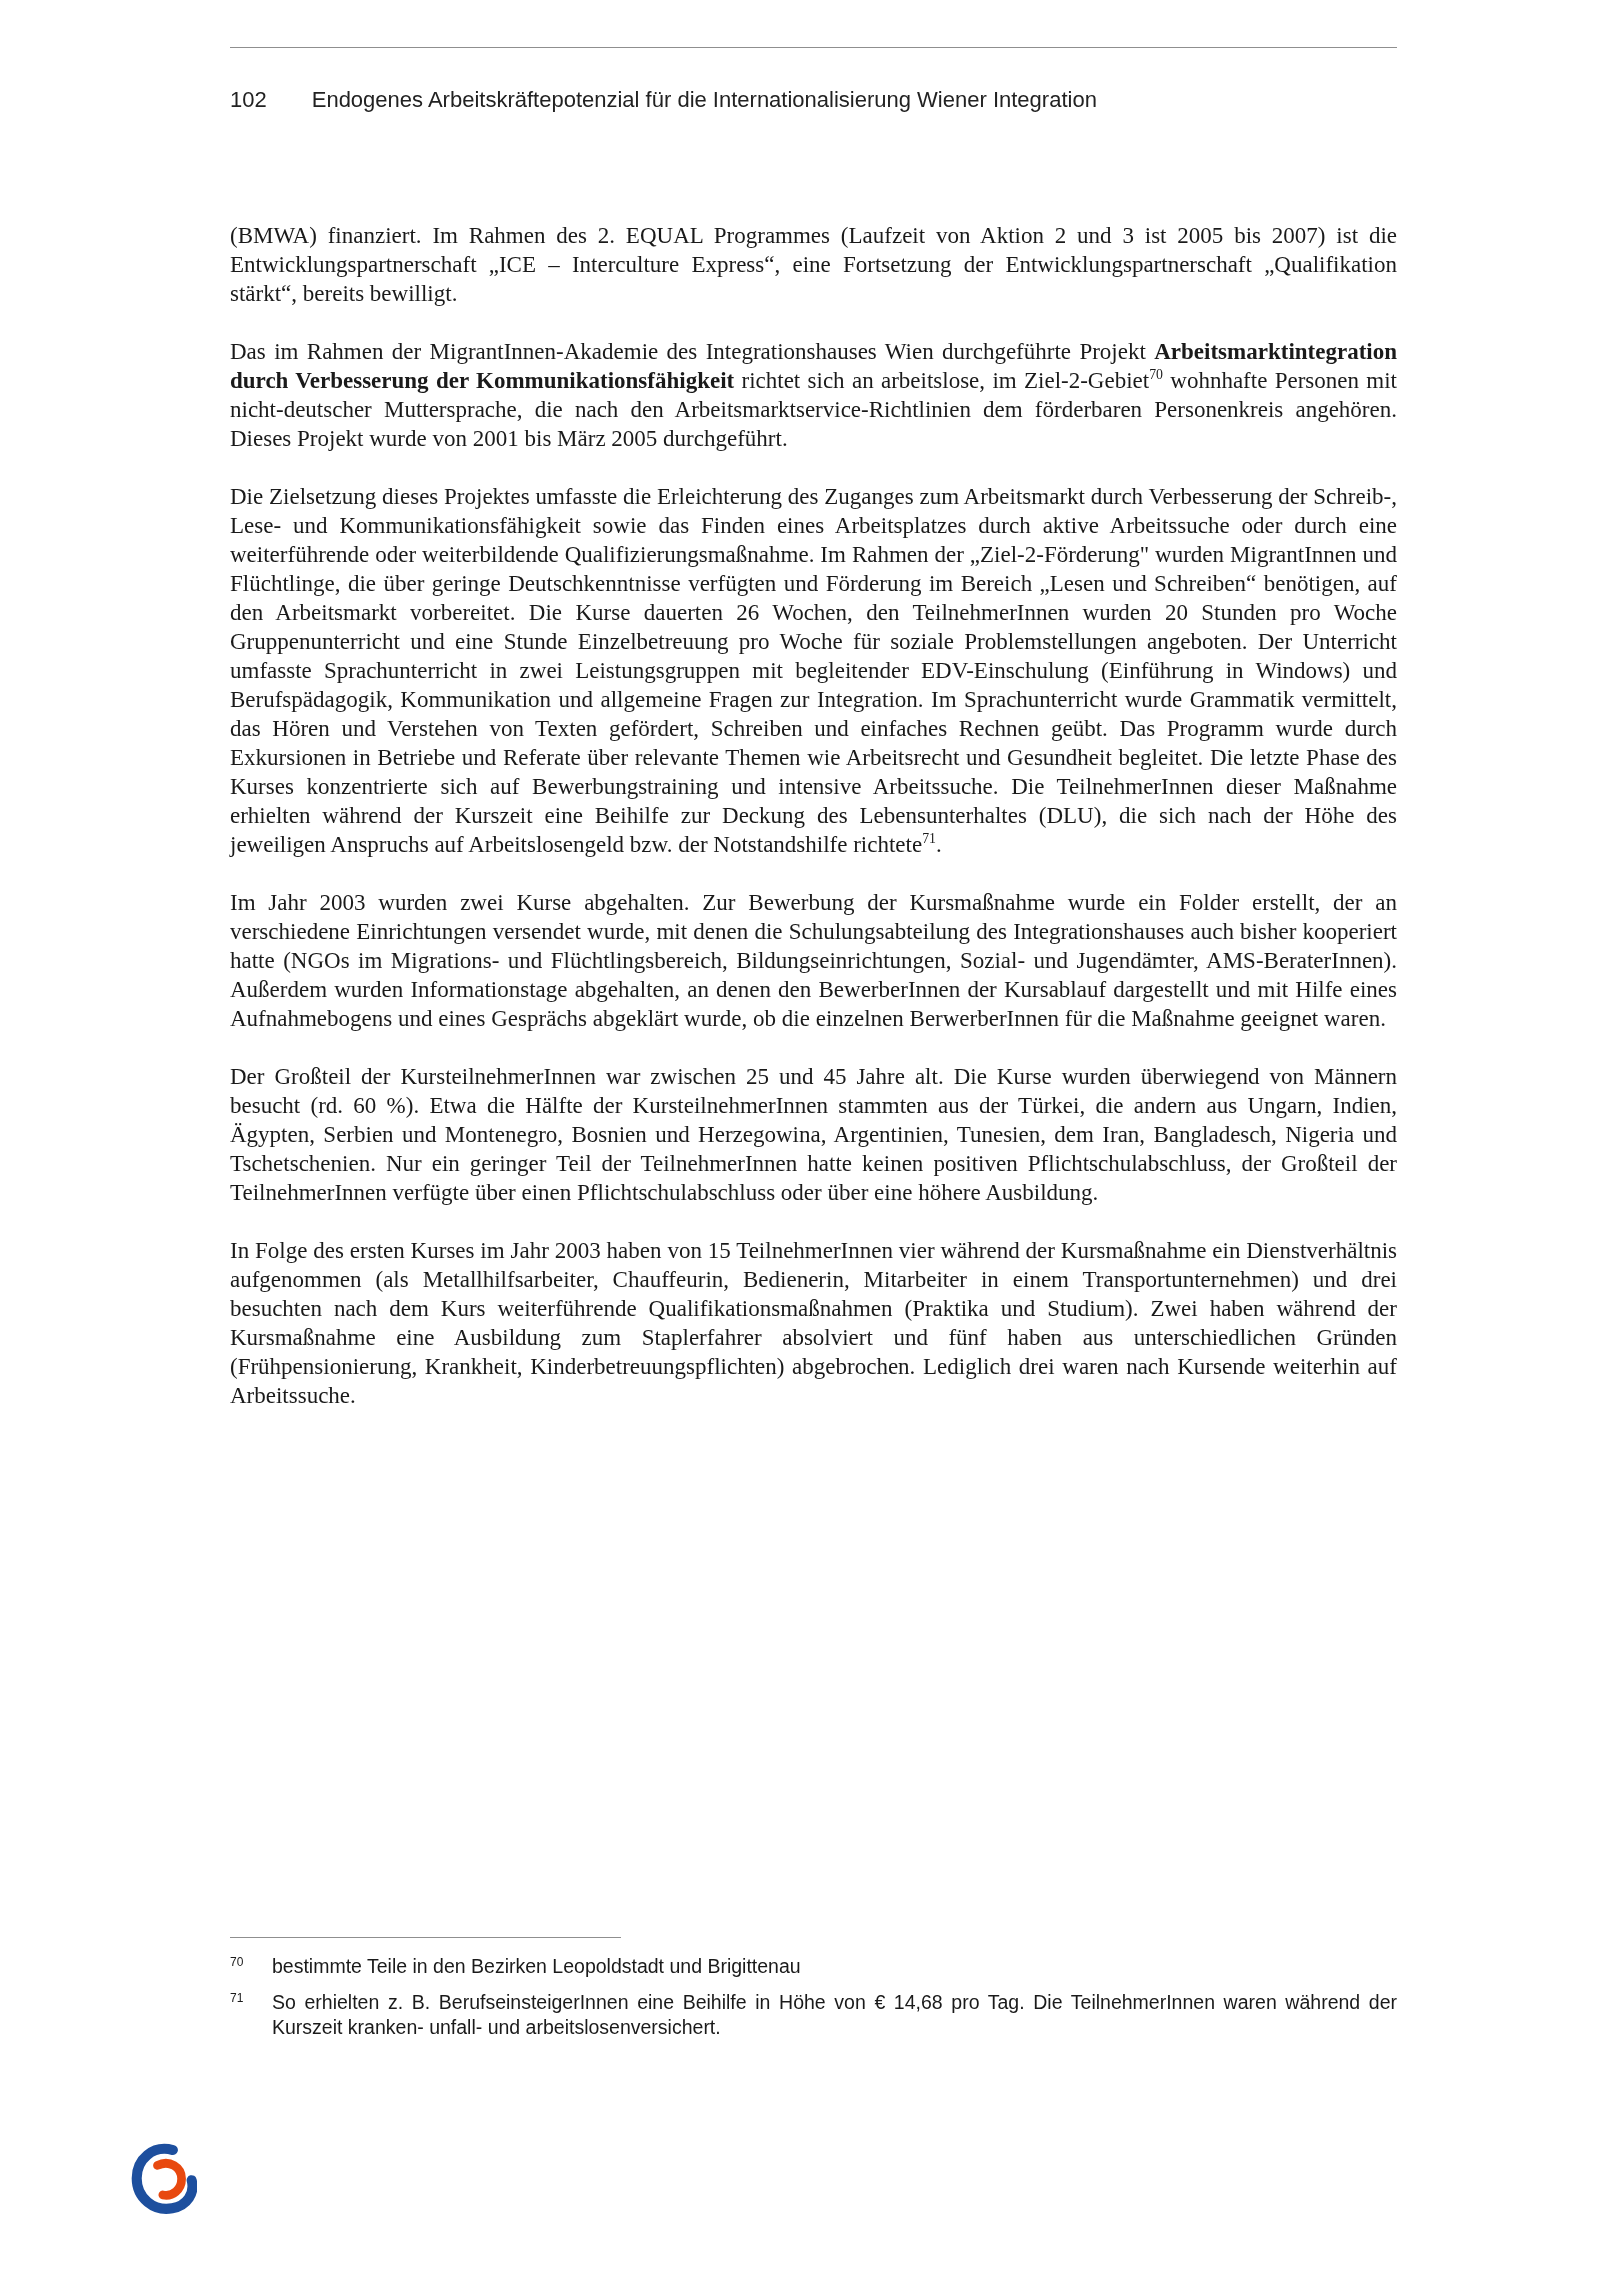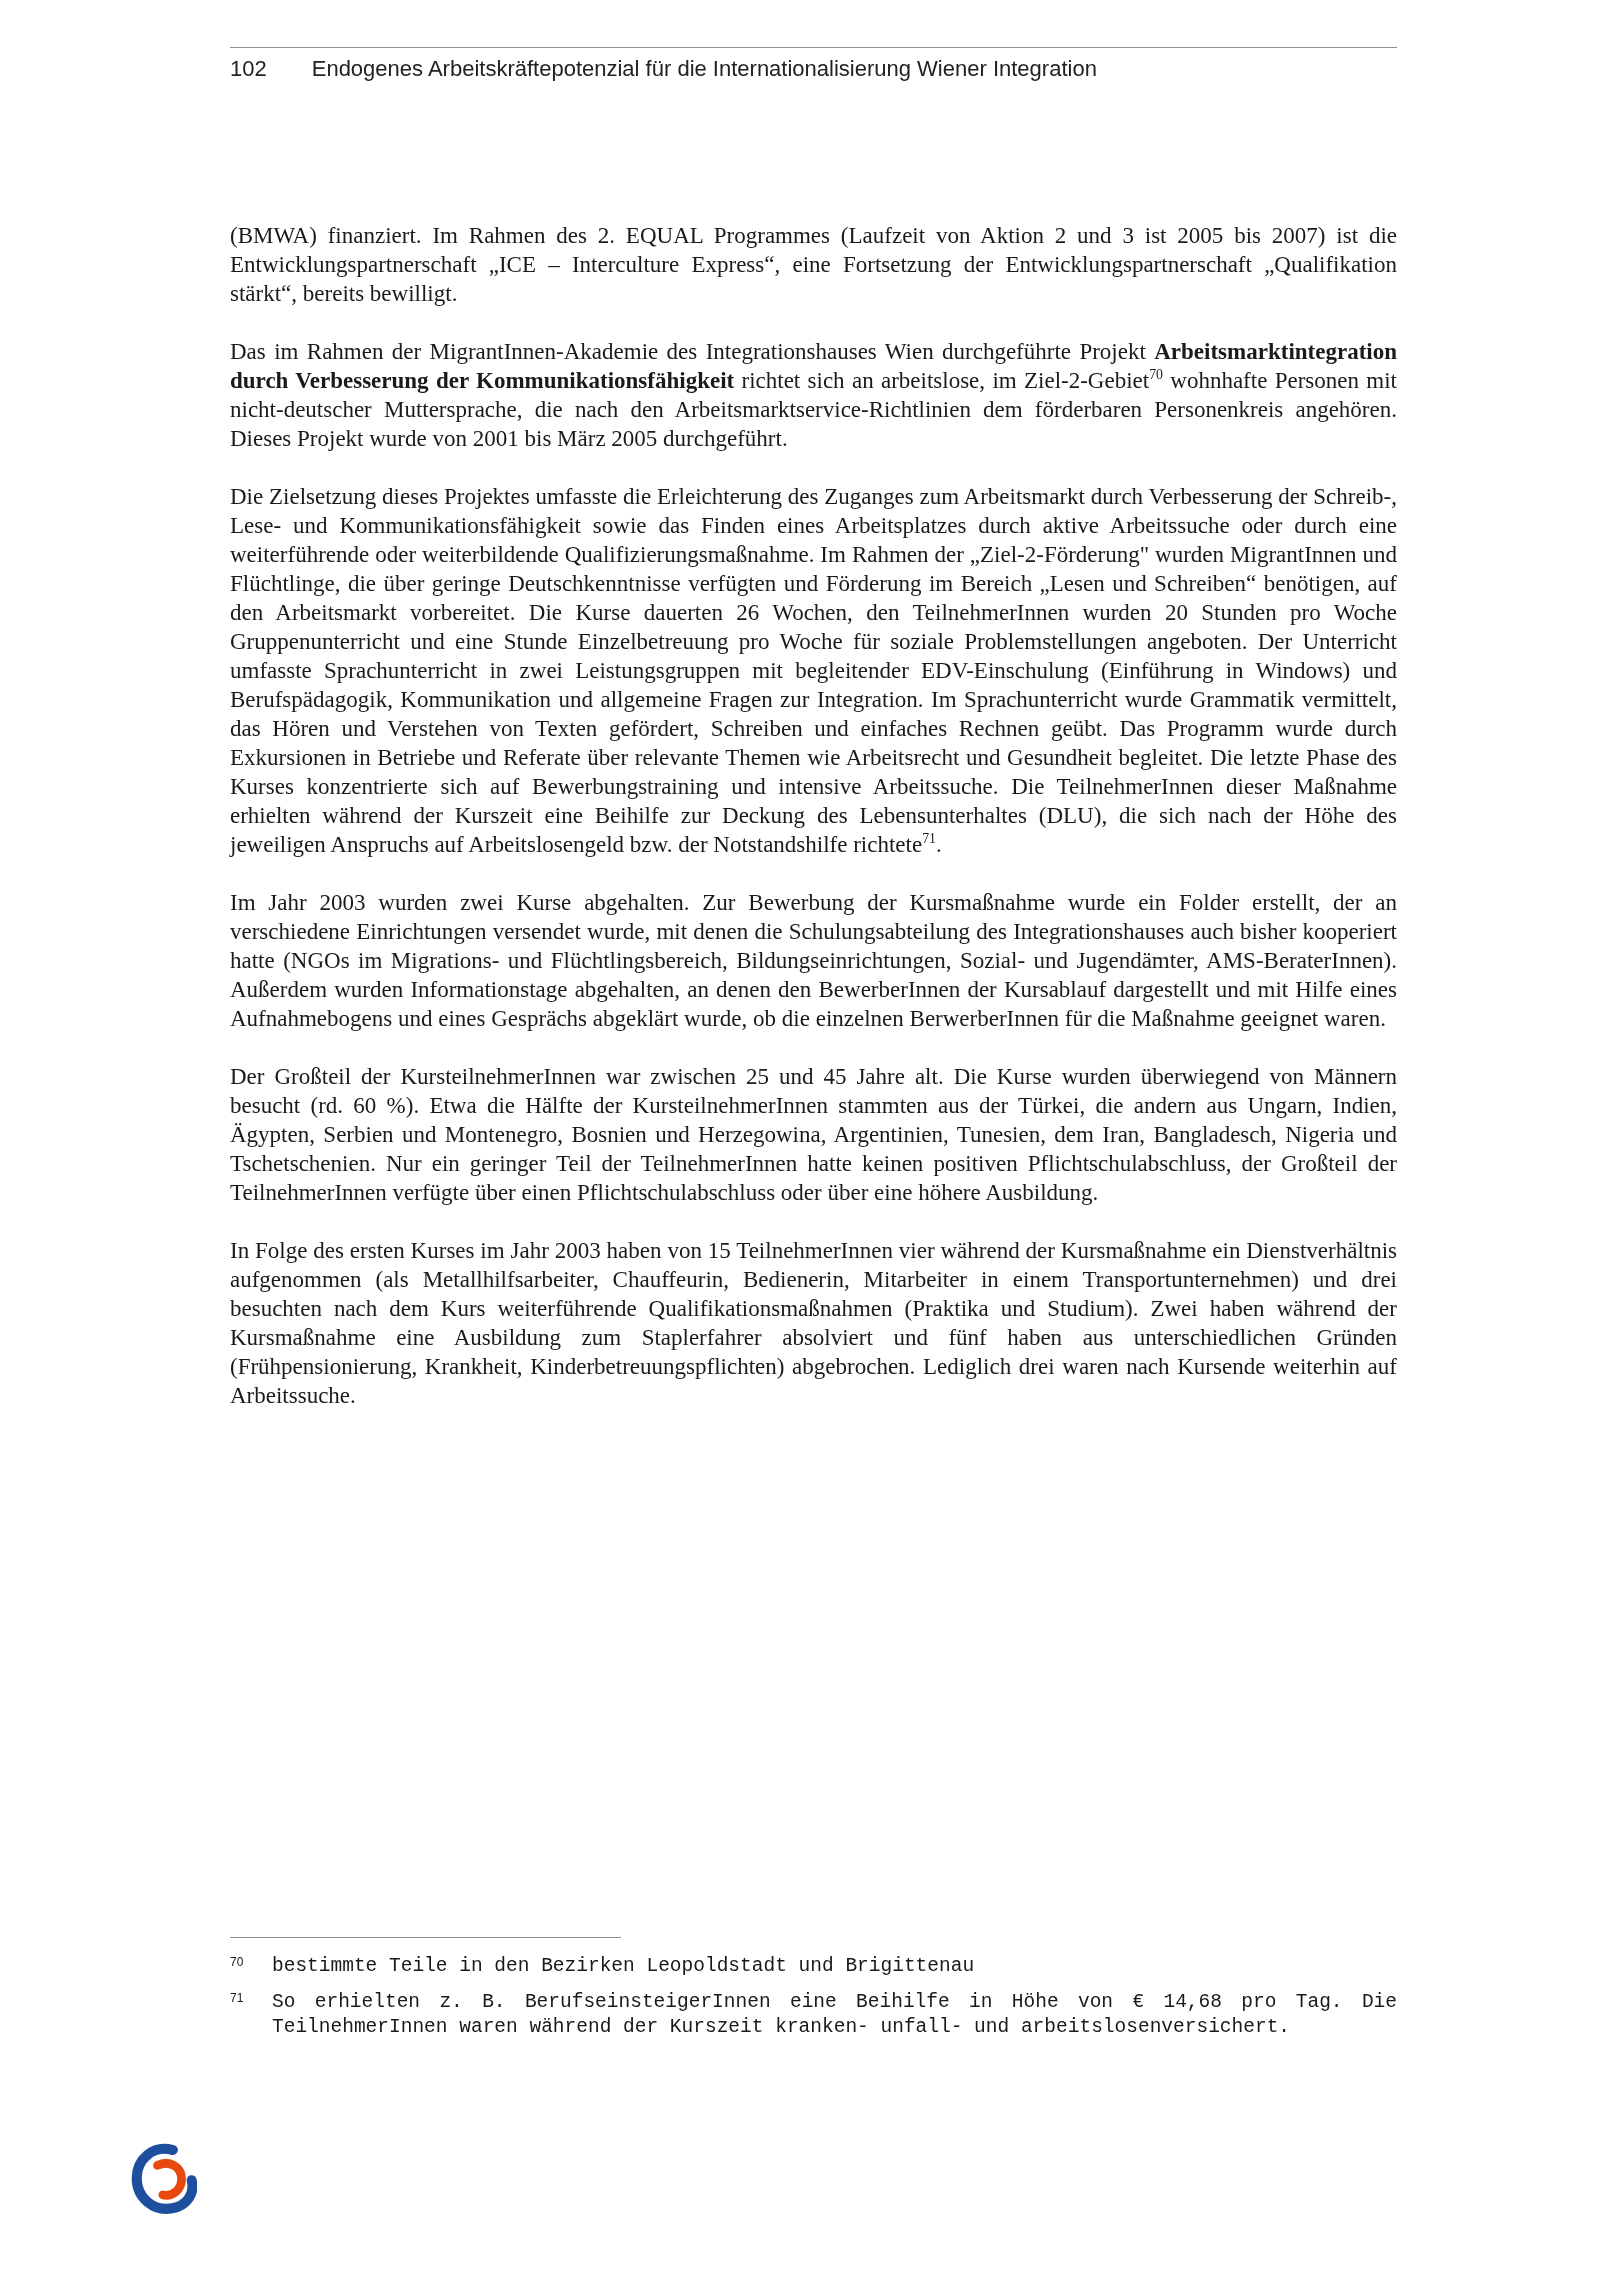--- a/index.html
+++ b/index.html
@@ -23,21 +23,21 @@
     border-top: 1.6px solid #8f8f8f;
     height: 0;
     margin-bottom: 8px;
   }
   .header-row {
     font-size: 22px;
     color: #222222;
     display: flex;
     align-items: baseline;
   }
-  .page-number { margin-right: 45px; }
+  .page-number { margin-right: 45px; margin-top: 31px; }
   .body-text {
     position: absolute;
     top: 221px;
     left: 230px;
     right: 225px;
     font-size: 23px;
     line-height: 29px;
     text-align: justify;
     hyphens: auto;
     font-family: Liberation Serif, serif;
@@ -74,21 +74,20 @@
   }
   .fn-num {
     font-size: 12px;
     vertical-align: super;
     line-height: 0;
   }
   .fn-text {
     flex: 1;
     text-align: justify;
     hyphens: auto;
-    font-family: Liberation Mono, monospace;
     -webkit-hyphens: auto;
   }
   .logo {
     position: absolute;
     left: 130px;
     top: 2143px;
     width: 67px;
     height: 73px;
   }
 </style>

